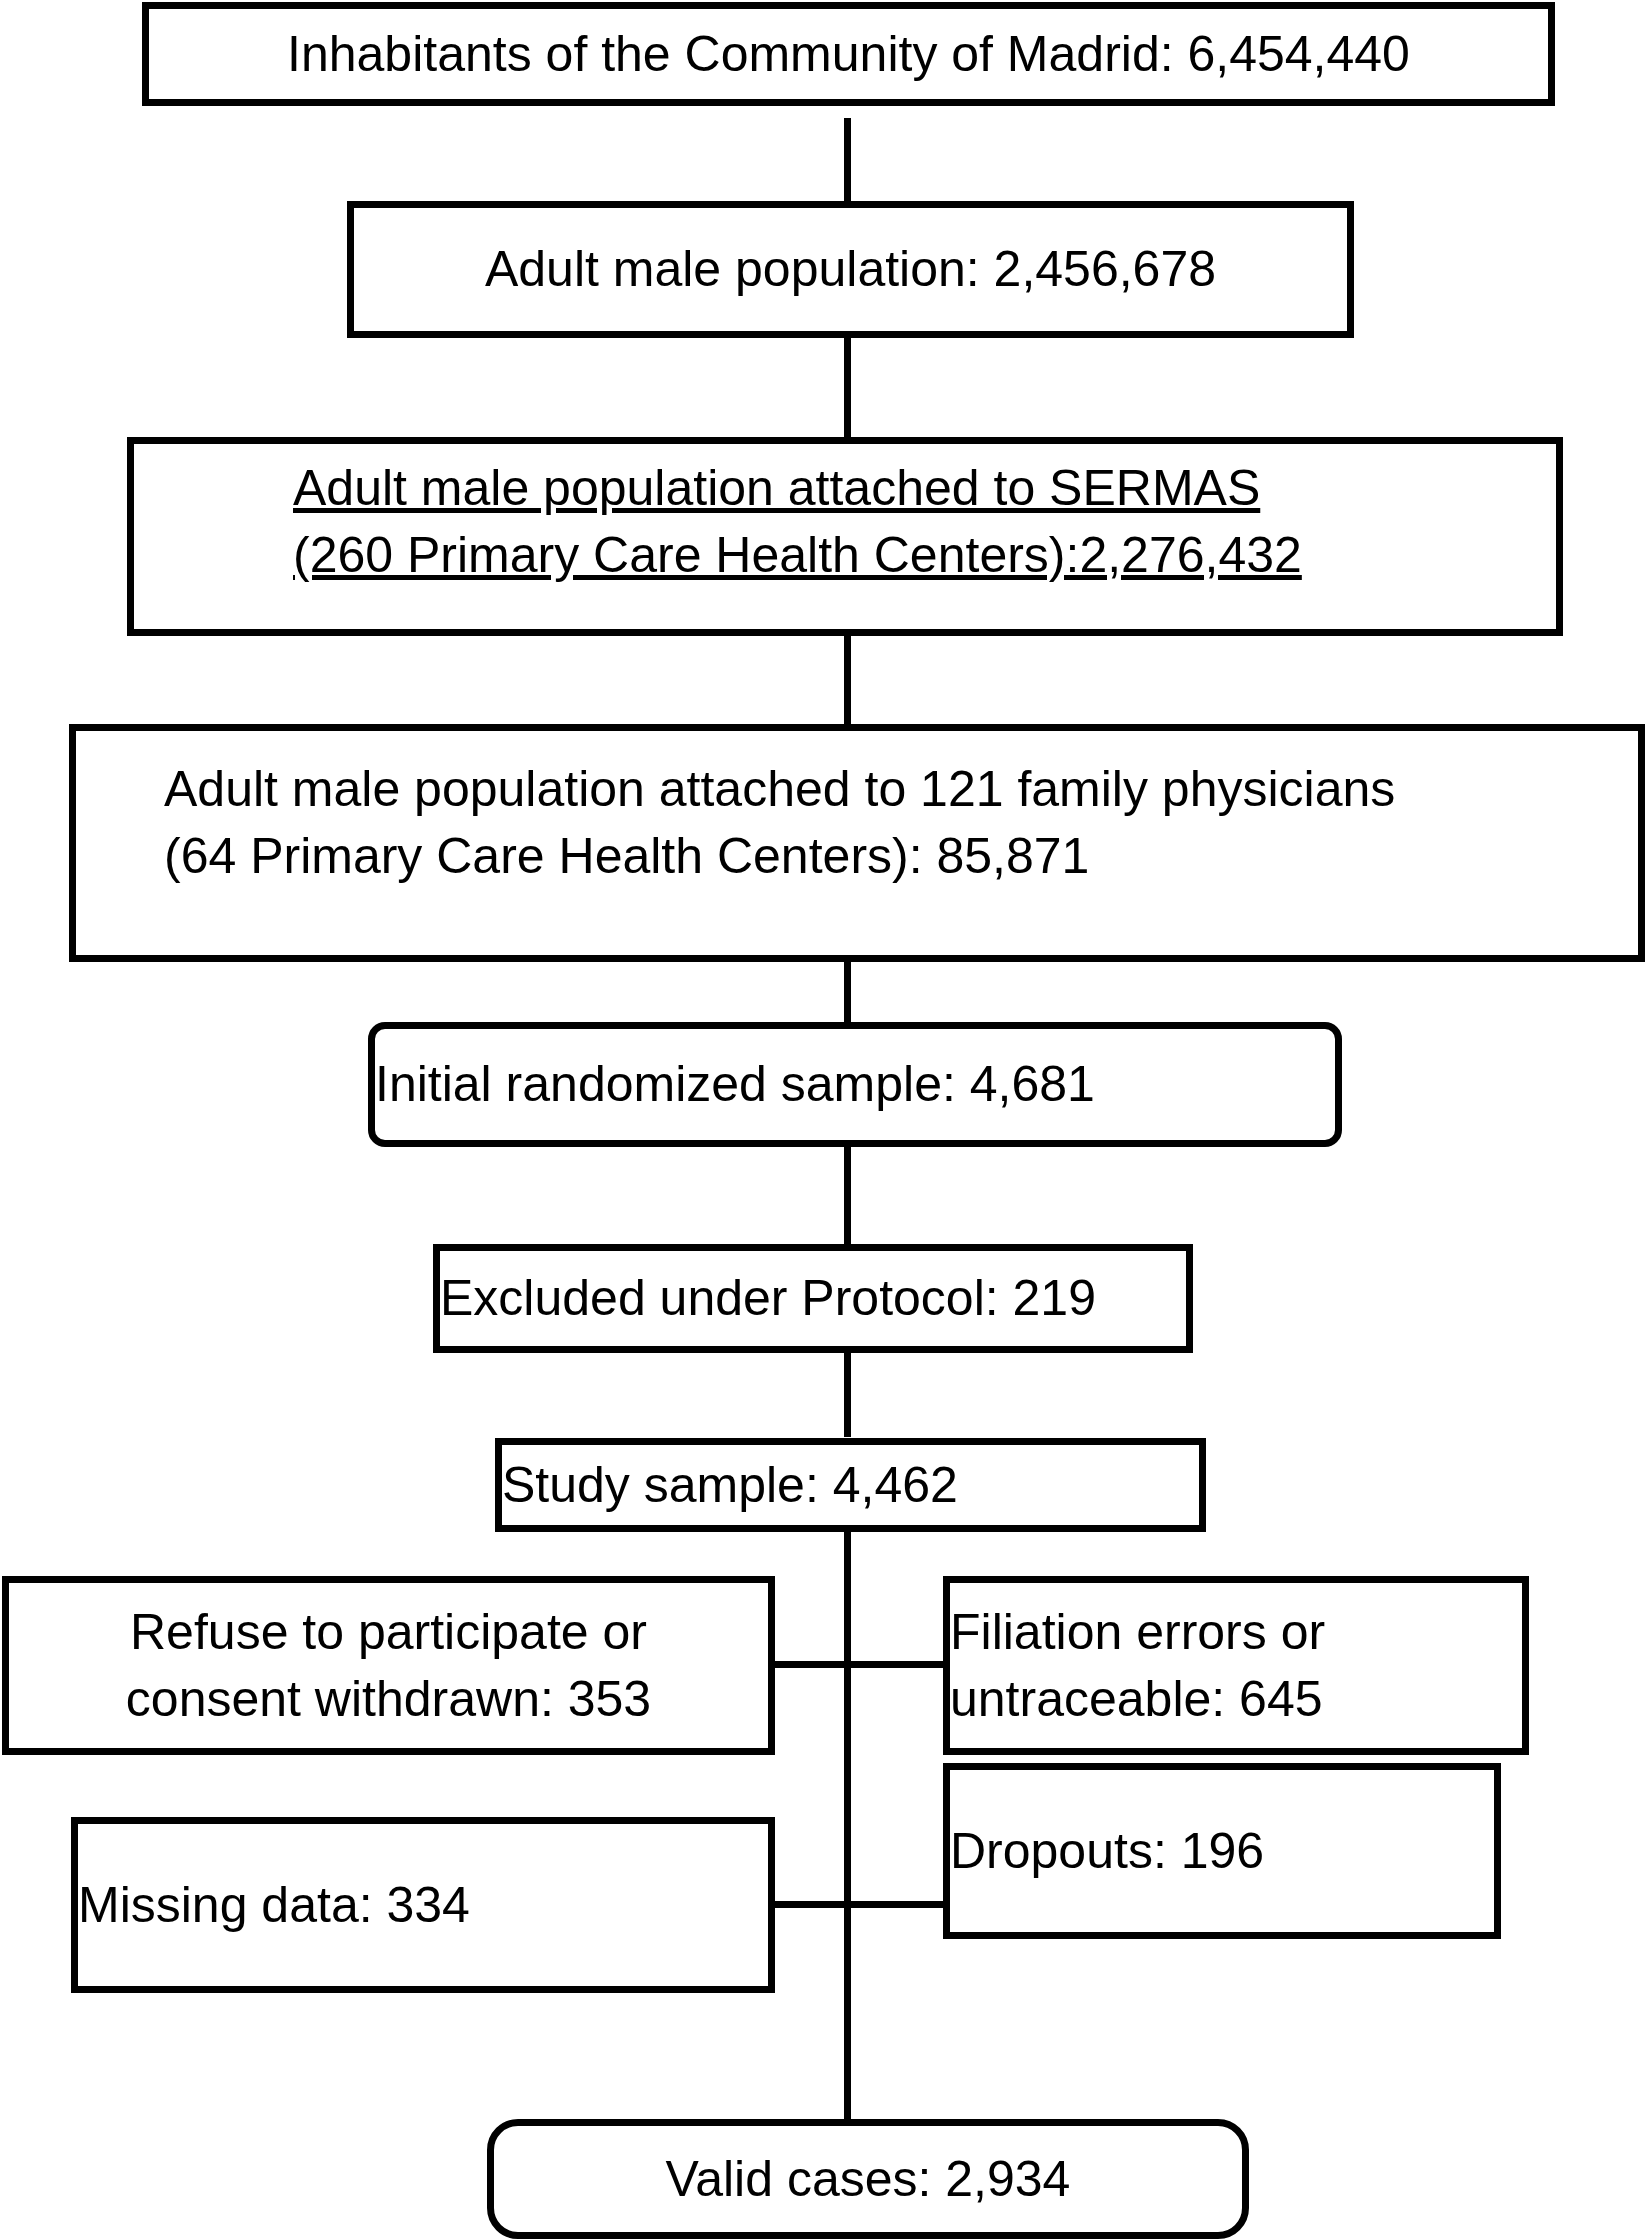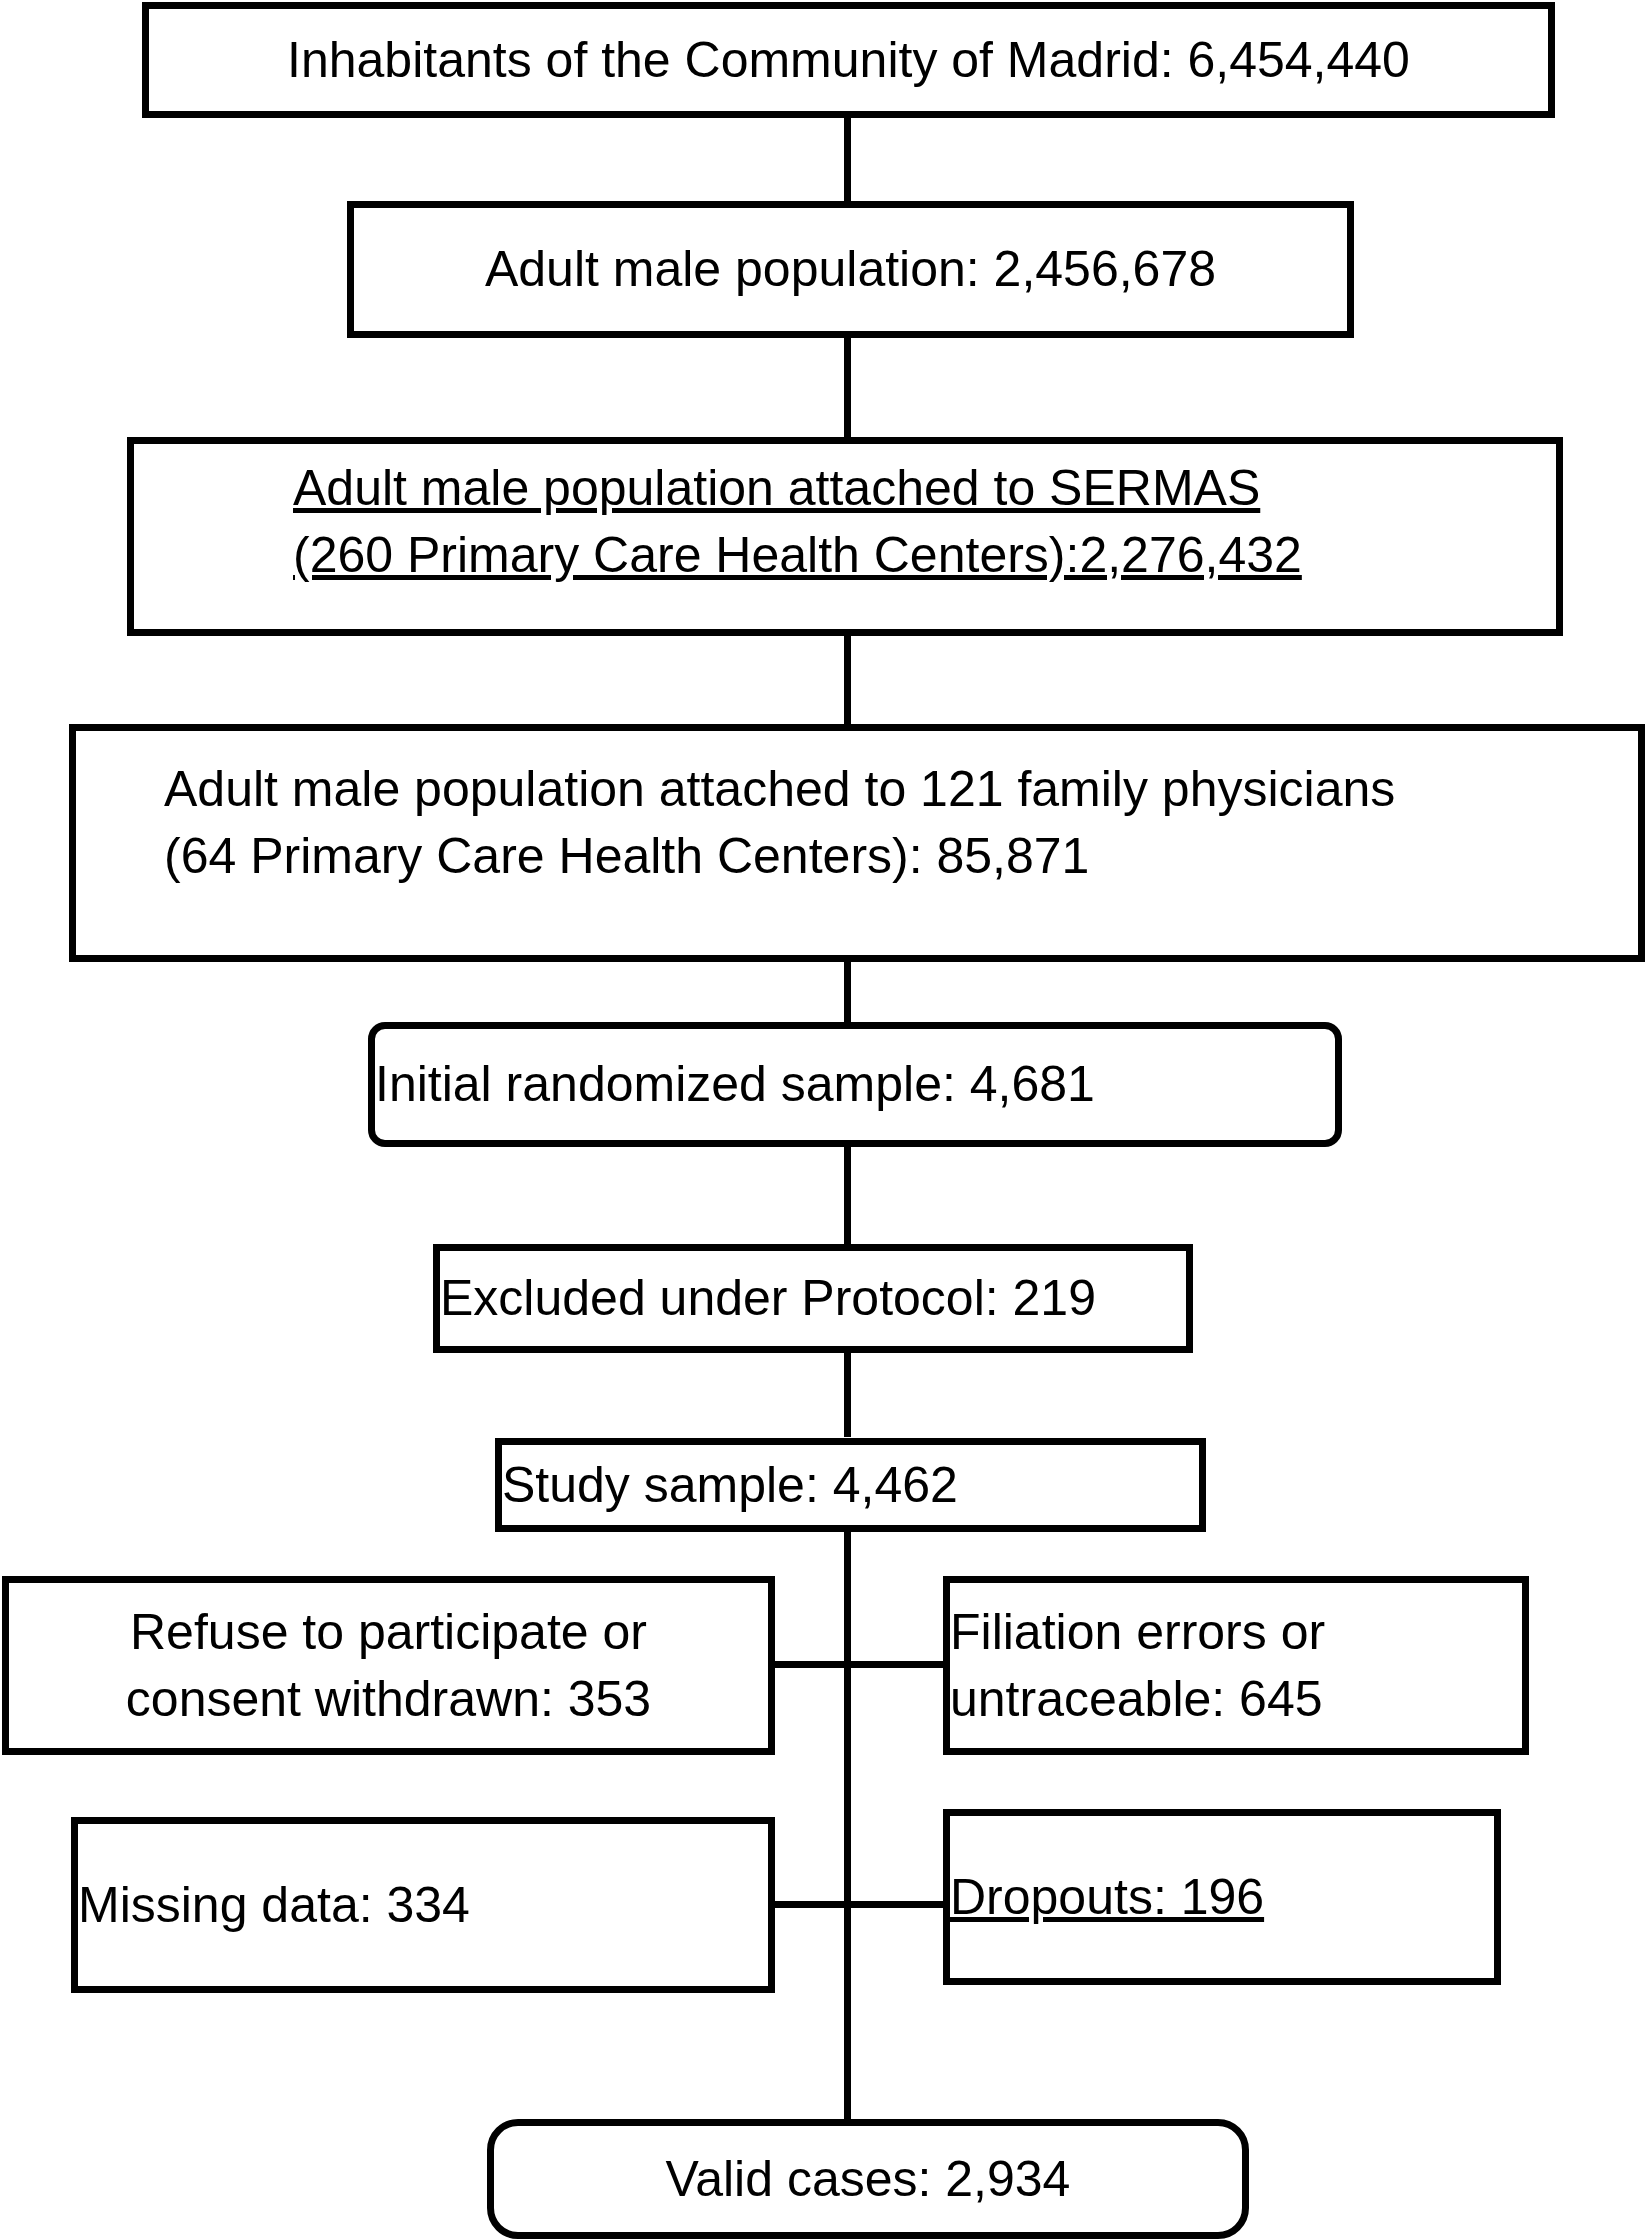--- a/index.html
+++ b/index.html
@@ -32,31 +32,31 @@
   }
   .node.align-left {
     align-items: flex-start;
     text-align: left;
   }
   .line {
     position: absolute;
     background: var(--c-border, #000000);
   }
   
-  #n-inhabitants   { left: 142px;  top: 2px;    width: 1413px; height: 116px; }
+  #n-inhabitants   { left: 142px;  top: 2px;    width: 1413px; height: 104px; }
   #n-adult-male    { left: 347px;  top: 201px;  width: 1007px; height: 137px; }
   #n-sermas        { left: 127px;  top: 437px;  width: 1436px; height: 199px; padding-left: 159px; padding-bottom: 30px; text-decoration: underline; }
   #n-physicians    { left: 69px;   top: 724px;  width: 1576px; height: 238px; padding-left: 88px;  padding-bottom: 40px; }
   #n-initial       { left: 368px;  top: 1022px; width: 974px;  height: 125px; padding-right: 99px; border-radius: 17px; }
   #n-excluded      { left: 421px;  top: 1244px; width: 760px;  height: 109px; padding-right: 69px; margin-left: 12px; }
   #n-study         { left: 495px;  top: 1438px; width: 711px;  height: 94px;  padding-right: 39px; }
   #n-refuse        { left: 2px;    top: 1576px; width: 773px;  height: 179px; }
   #n-filiation     { left: 943px;  top: 1576px; width: 586px;  height: 179px; padding-right: 59px; }
   #n-missing       { left: 71px;   top: 1817px; width: 704px;  height: 176px; padding-right: 79px; }
-  #n-dropouts      { left: 943px;  top: 1809px; width: 558px;  height: 176px; padding-right: 50px; text-decoration: underline; }
+  #n-dropouts      { left: 943px;  top: 1763px; width: 558px;  height: 176px; padding-right: 50px; }
   #n-valid         { left: 487px;  top: 2119px; width: 762px;  height: 120px; border-radius: 31px; }
   
   #l-v1 { left: 844px; top: 118px;  width: 7px; height: 83px; }
   #l-v2 { left: 844px; top: 338px;  width: 7px; height: 99px; }
   #l-v3 { left: 844px; top: 636px;  width: 7px; height: 88px; }
   #l-v4 { left: 844px; top: 943px;  width: 7px; height: 79px; }
   #l-v5 { left: 844px; top: 1146px; width: 7px; height: 98px; }
   #l-v6 { left: 844px; top: 1353px; width: 7px; height: 84px; }
   #l-v7 { left: 844px; top: 1532px; width: 7px; height: 587px; }
   

